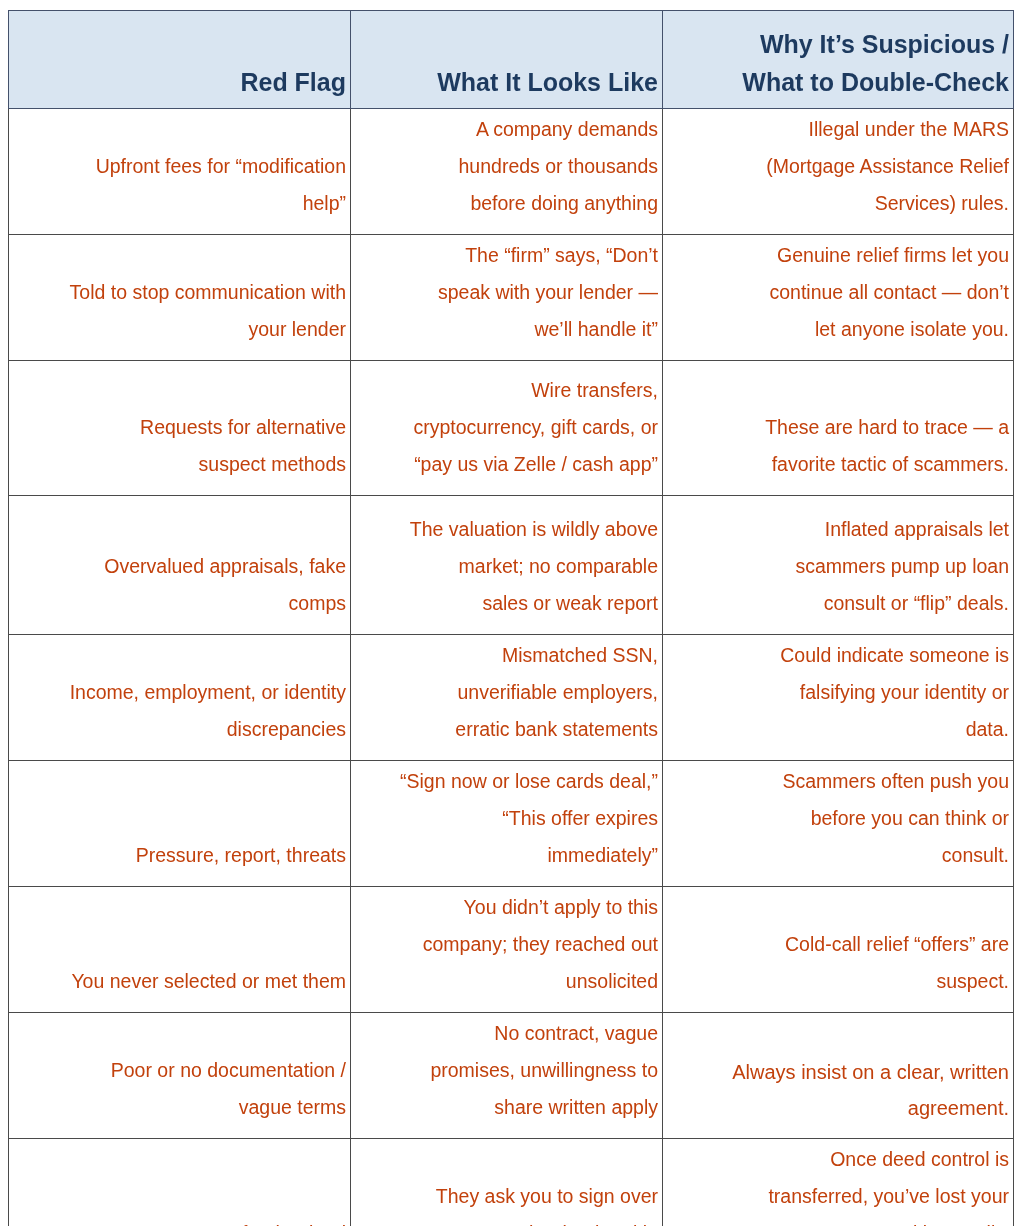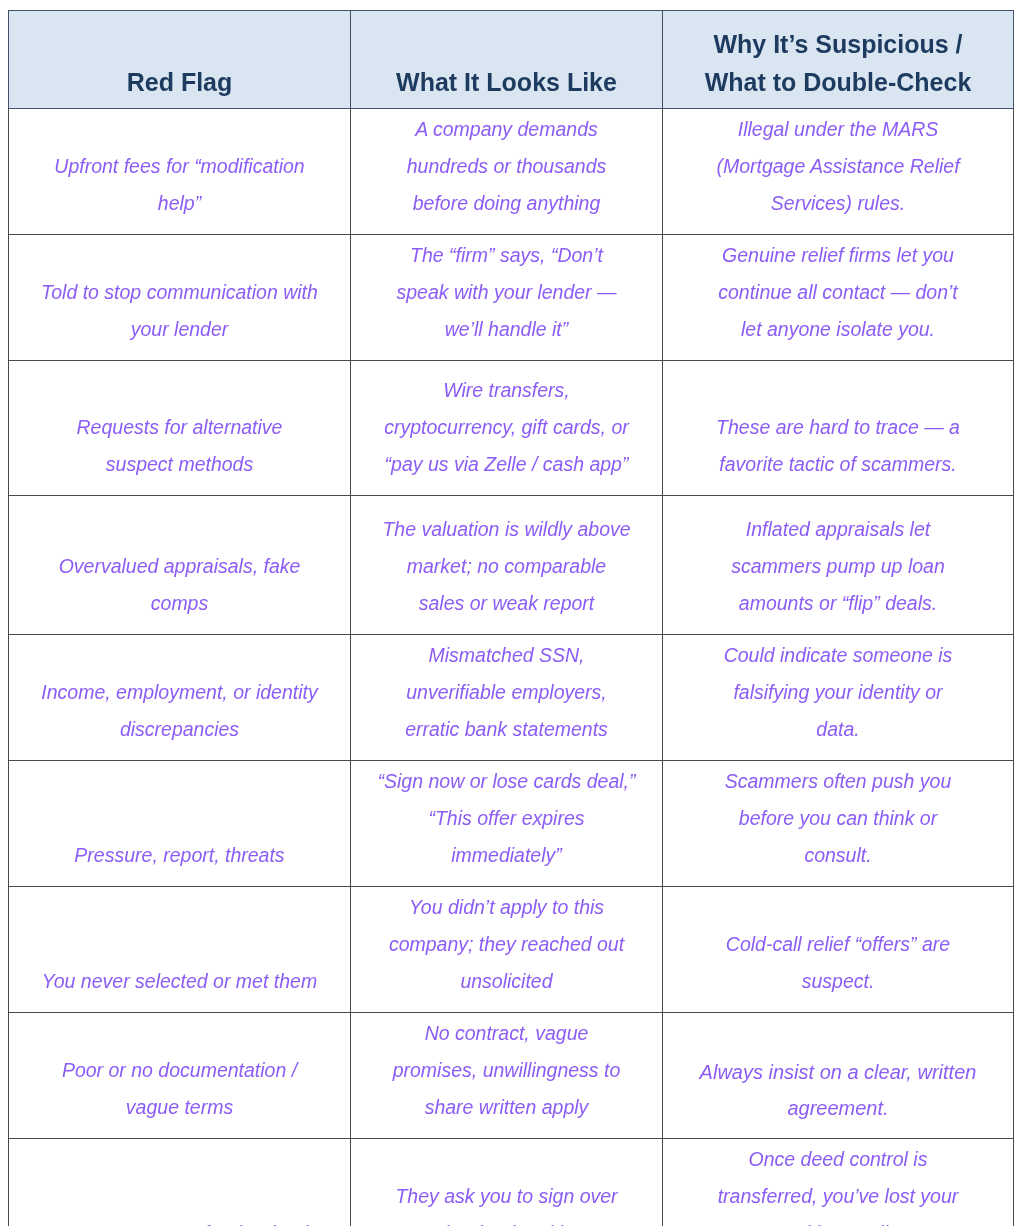--- a/index.html
+++ b/index.html
@@ -21,40 +21,39 @@
     border-collapse: collapse;
     table-layout: fixed;
   }
   col.c1 { width: 342px; }
   col.c2 { width: 312px; }
   col.c3 { width: 351px; }
 
   th, td {
     border: 1px solid #4a4a4a;
     vertical-align: bottom;
-    text-align: center;
+    text-align: right;
     padding: 2px 4px 12px 4px;
     white-space: pre-line;
     overflow: hidden;
     font-weight: normal;
   }
   thead th {
     background: #d9e5f1;
     color: #1d3a5f;
     font-weight: bold;
     font-size: 25px;
     line-height: 38px;
     border-color: #44516b;
     padding-bottom: 7px;
   }
   tbody td {
-    color: #8b5cf6;
+    color: #c2410c;
     font-size: 19.5px;
     line-height: 37px;
-    font-style: italic;
   }
   
   thead tr            { height: 98px;  }
   tbody tr:nth-child(1) { height: 115px; }
   tbody tr:nth-child(2) { height: 120px; }
   tbody tr:nth-child(3) { height: 135px; }
   tbody tr:nth-child(4) { height: 139px; }
   tbody tr:nth-child(5) { height: 115px; }
   tbody tr:nth-child(6) { height: 121px; }
   tbody tr:nth-child(7) { height: 119px; }
@@ -112,21 +111,21 @@
 favorite tactic of scammers.</td>
     </tr>
     <tr>
       <td>Overvalued appraisals, fake
 comps</td>
       <td>The valuation is wildly above
 market; no comparable
 sales or weak report</td>
       <td>Inflated appraisals let
 scammers pump up loan
-amounts or “flip” deals.</td>
+consult or “flip” deals.</td>
     </tr>
     <tr>
       <td>Income, employment, or identity
 discrepancies</td>
       <td>Mismatched SSN,
 unverifiable employers,
 erratic bank statements</td>
       <td>Could indicate someone is
 falsifying your identity or
 data.</td>

